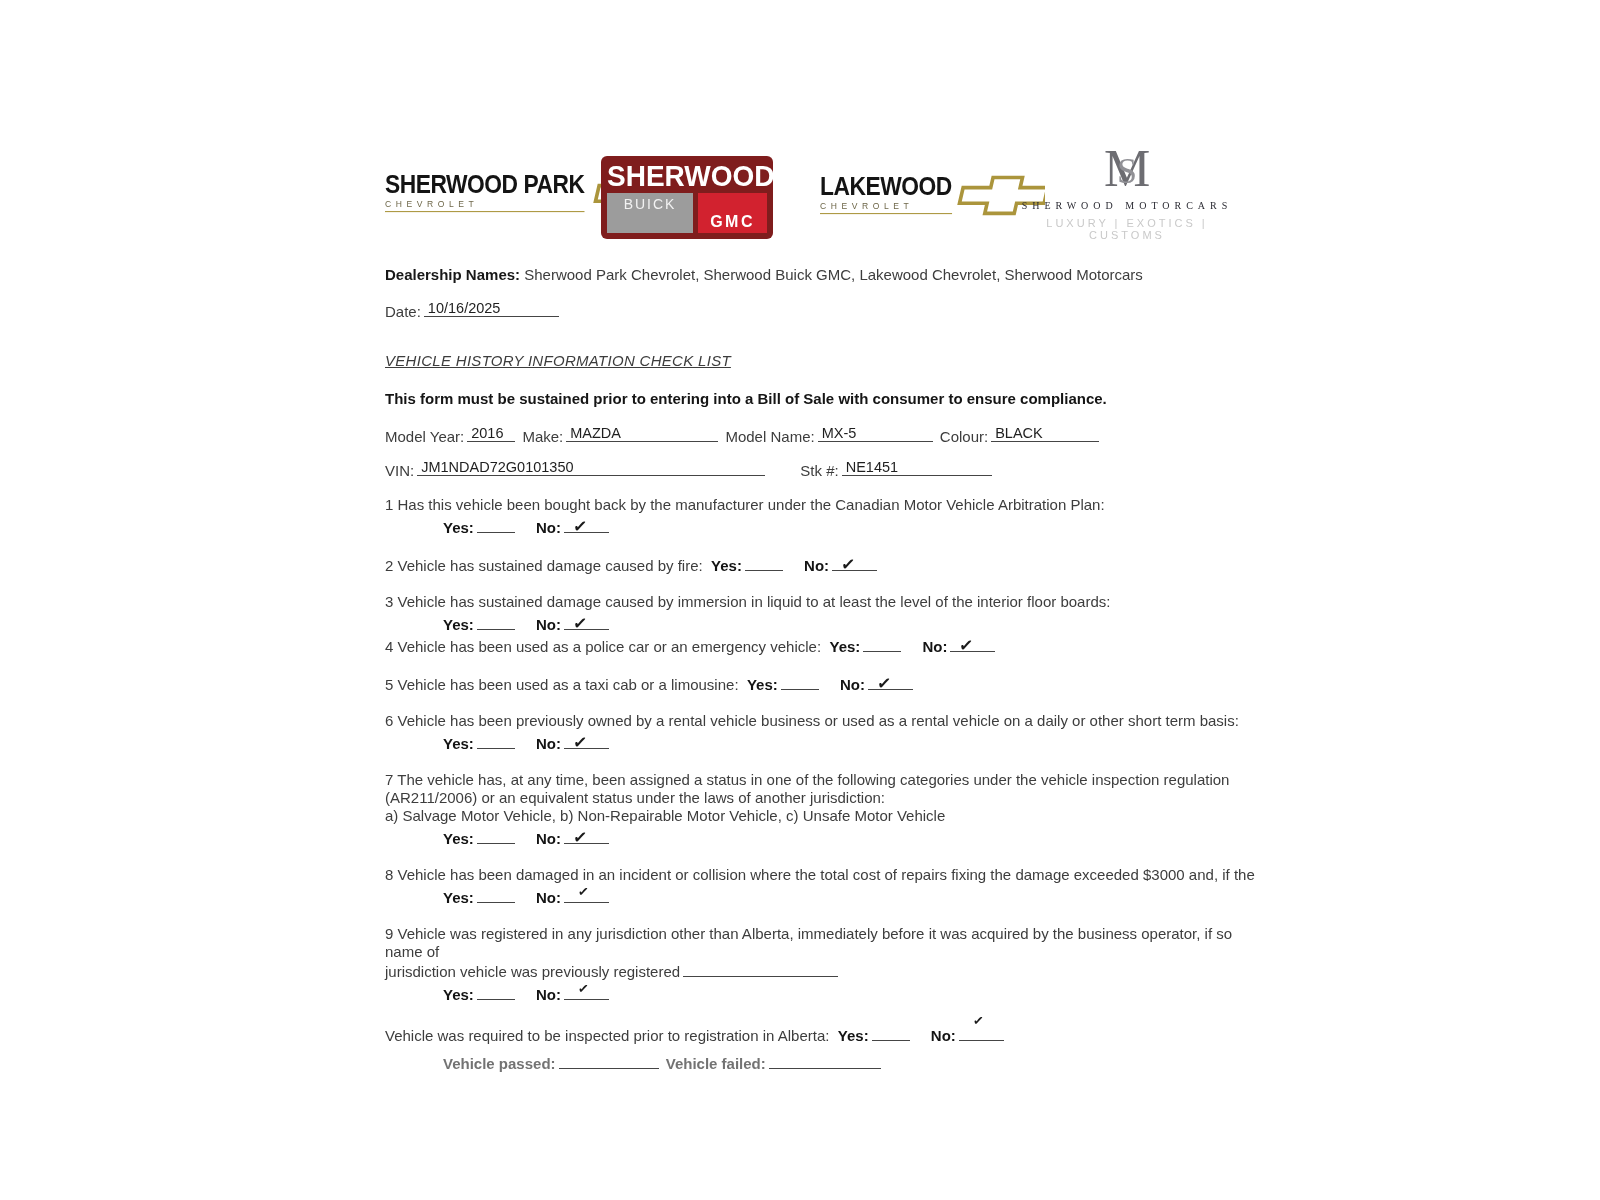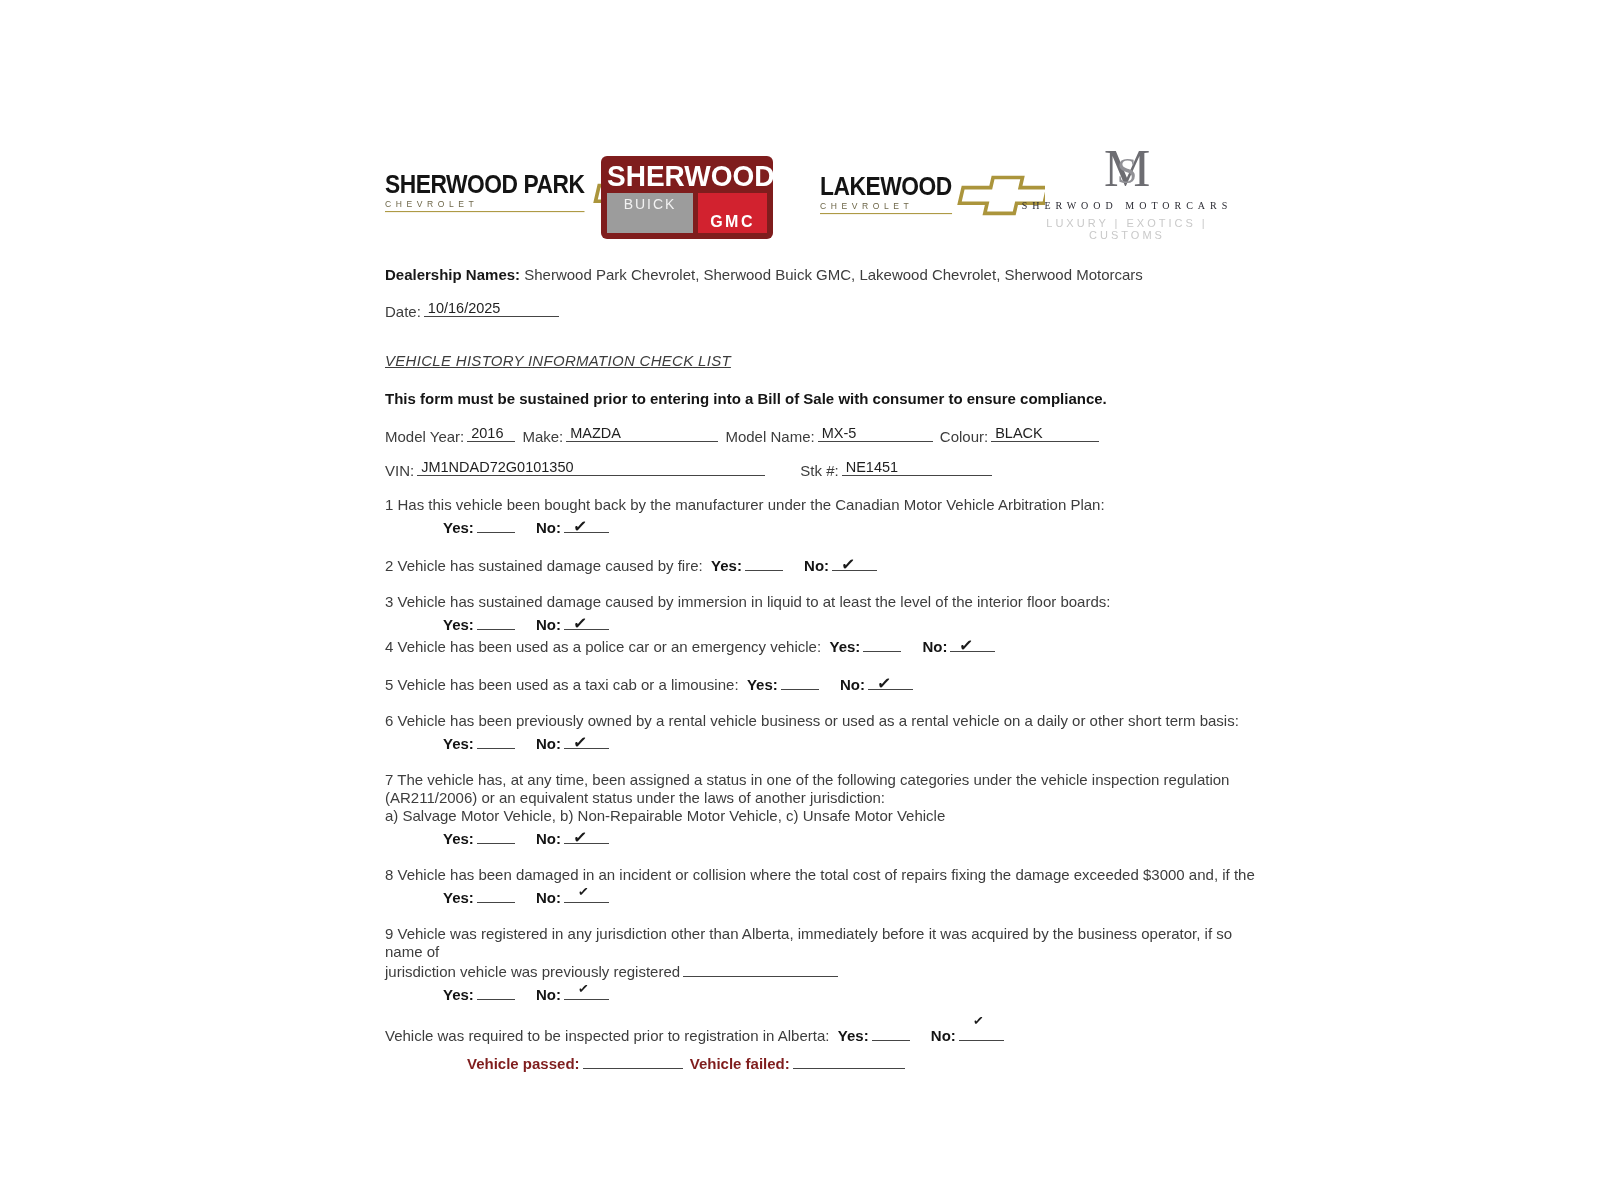--- a/index.html
+++ b/index.html
@@ -54,21 +54,21 @@
   .q { margin-bottom:18px; }
   .q-text { color:#3d3d3d; }
   .answer { margin-left:58px; margin-top:3px; }
   .yn { font-weight:bold; color:#141414; }
   .no-label { margin-left:14px; }
   .check { position:absolute; left:9px; bottom:-3px; font-size:17px; font-weight:bold; color:#1a1a1a; transform:rotate(6deg); line-height:1; }
   .check.small { font-size:13px; bottom:4px; left:14px; }
   .check.floating { font-size:13px; bottom:13px; left:14px; }
 
   .inspect-row { margin-top:21px; margin-bottom:6px; }
-  .passfail-row { margin-left:82px; font-weight:bold; color:#7f1d1d; }
+  .passfail-row { margin-left:58px; font-weight:bold; color:#737373; }
 </style>
 </head>
 <body>
 
 <div class="page">
 
   <div class="logo-row">
 
     <div class="chevy-logo first">
       <div class="chevy-text">

